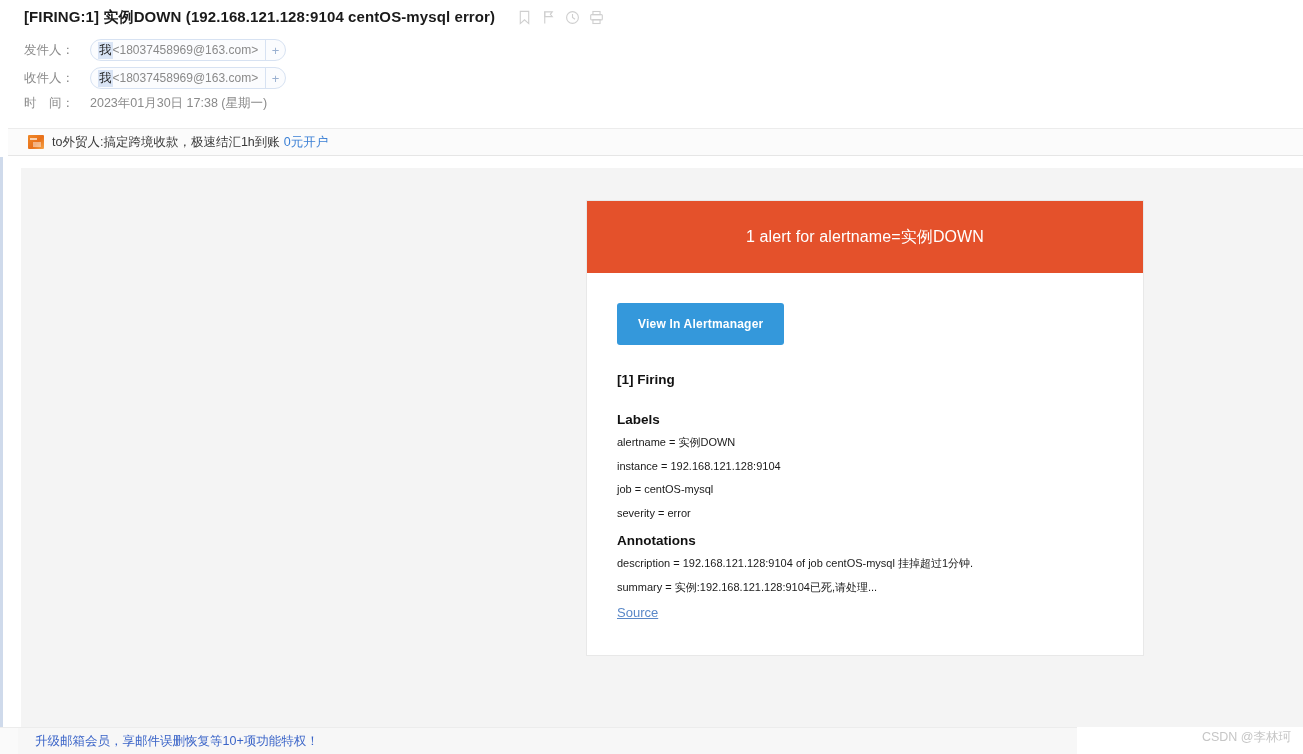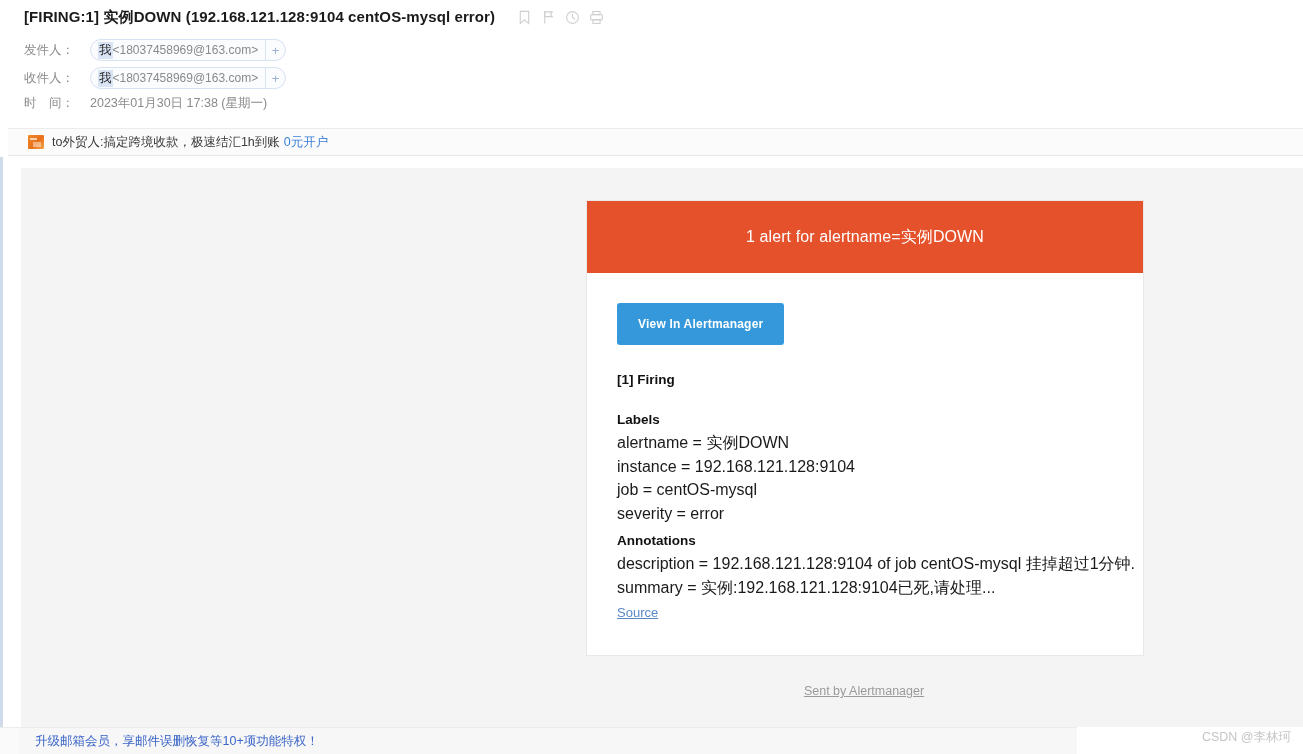--- a/index.html
+++ b/index.html
@@ -230,21 +230,21 @@
     font-size: 13.5px;
     font-weight: bold;
     color: #111111;
     margin-top: 25px;
     margin-bottom: 4px;
   }
   .section-title.tight {
     margin-top: 8px;
   }
   .kv-line {
-    font-size: 16px;
+    font-size: 11px;
     color: #1a1a1a;
     line-height: 23.5px;
     white-space: nowrap;
   }
   .src-link {
     display: inline-block;
     font-size: 13px;
     color: #5a88c8;
     text-decoration: underline;
     margin-top: 6px;
@@ -396,23 +396,20 @@
         <div class="kv-line">severity = error</div>
 
         <div class="section-title tight">Annotations</div>
         <div class="kv-line">description = 192.168.121.128:9104 of job centOS-mysql 挂掉超过1分钟.</div>
         <div class="kv-line">summary = 实例:192.168.121.128:9104已死,请处理...</div>
 
         <a class="src-link" href="#">Source</a>
       </div>
     </div>
 
-    <div class="sent-by">
-      <a class="sent-by-link" href="#">Sent by Alertmanager</a>
-    </div>
 
   </div>
 </div>
 
 <div class="left-rail"></div>
 <div class="bottom-bar">
   <div class="bottom-bar-inner">
     <span class="promo-text">升级邮箱会员，享邮件误删恢复等10+项功能特权！</span>
   </div>
 </div>

